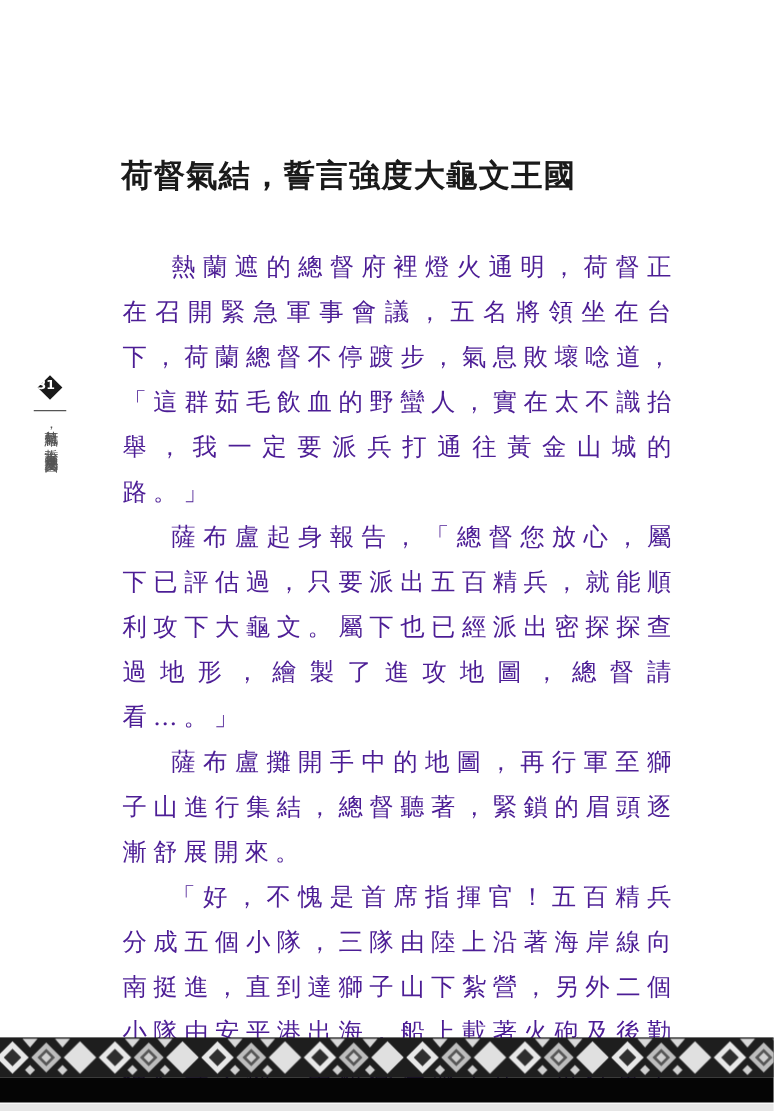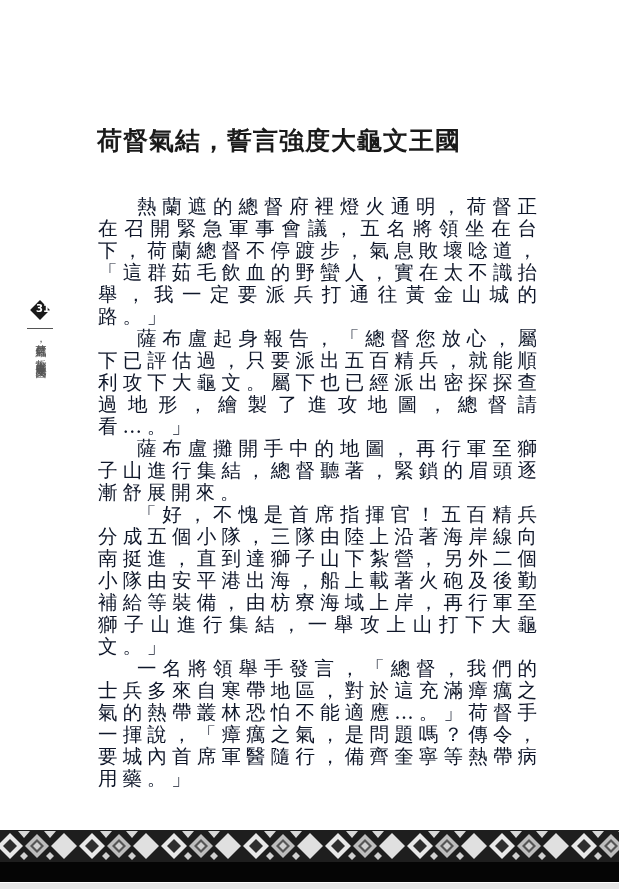--- a/index.html
+++ b/index.html
@@ -9,34 +9,34 @@
     }
     .chapter-title {
       position: absolute; left: 97px; top: 124px; margin: 0;
       font-size: 25px; font-weight: bold; letter-spacing: 1px; color: #1a1a1a;
       font-family: "DejaVu Serif", serif; white-space: nowrap;
     }
     .body-text {
       position: absolute; left: 98px; top: 196px; width: 444px;
     }
     .body-text p {
-      margin: 0; font-size: 19.5px; line-height: 22px; letter-spacing: 4.9px;
-      text-indent: 2em; text-align: justify; color: #0f172a;
+      margin: 0; font-size: 19.5px; line-height: 36px; letter-spacing: 4.9px;
+      text-indent: 2em; text-align: justify; color: #4c1d95;
       font-family: "DejaVu Serif", serif;
     }
     .side-marker { position: absolute; left: 26px; top: 300px; width: 28px; }
     .page-badge {
       width: 20px; height: 20px; margin-left: 4px; position: relative;
     }
     .page-badge .diamond {
       position: absolute; left: 3px; top: 3px; width: 14px; height: 14px; background: #1a1a1a;
       transform: rotate(45deg);
     }
     .page-badge .num {
-      position: absolute; left: 0; top: 3px; width: 20px; text-align: right;
+      position: absolute; left: 0; top: 3px; width: 20px; text-align: left;
       font-size: 10px; font-weight: bold; color: #fff; font-family: "DejaVu Sans", sans-serif;
     }
     .side-rule { width: 26px; height: 1px; background: #555; margin: 8px 0 6px 1px; }
     .running-head {
       writing-mode: vertical-rl; margin-left: 6px;
       font-size: 11px; letter-spacing: 1px; color: #555;
       font-family: "DejaVu Sans", sans-serif;
     }
     .pattern-band {
       position: absolute; left: 0; top: 830px; width: 619px; height: 32px; background: #1e1e1e;

